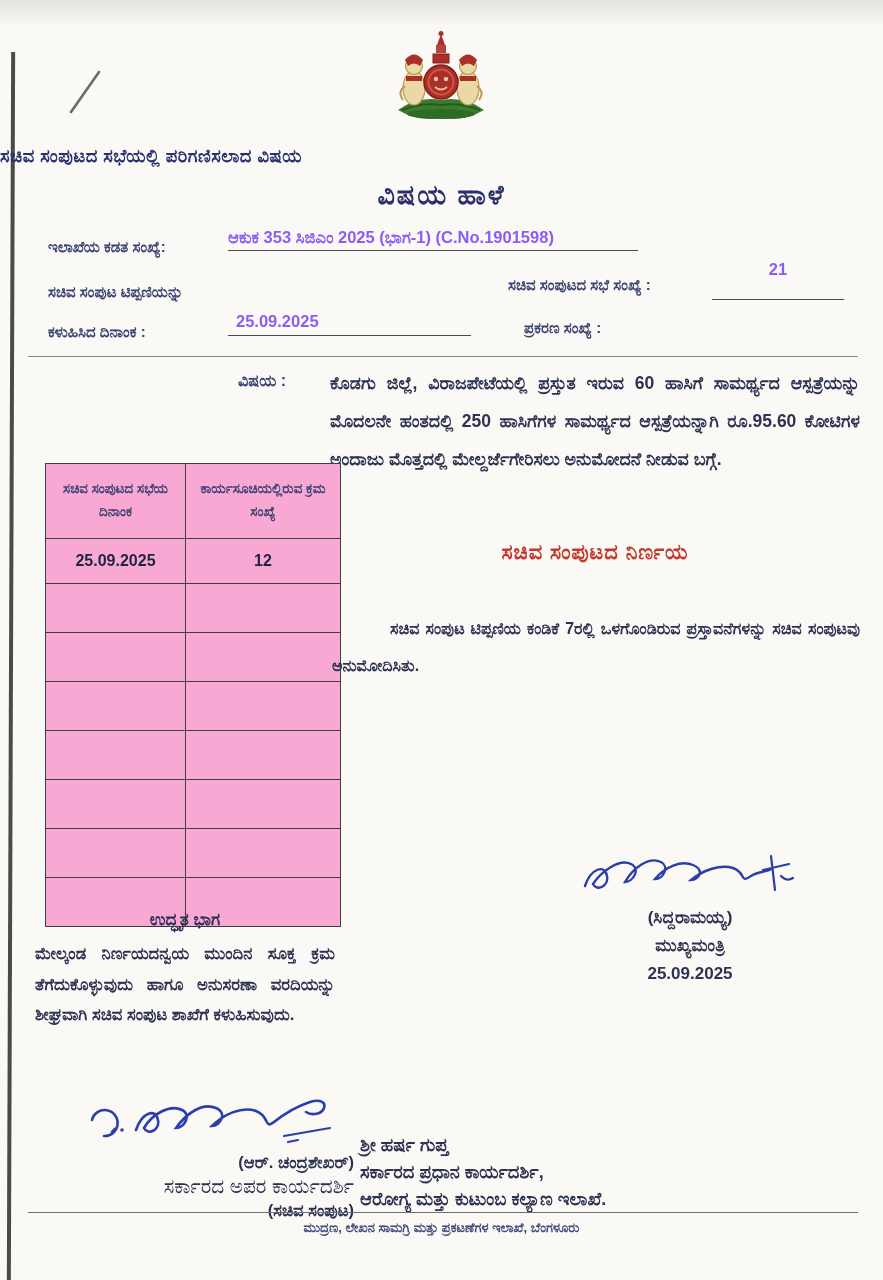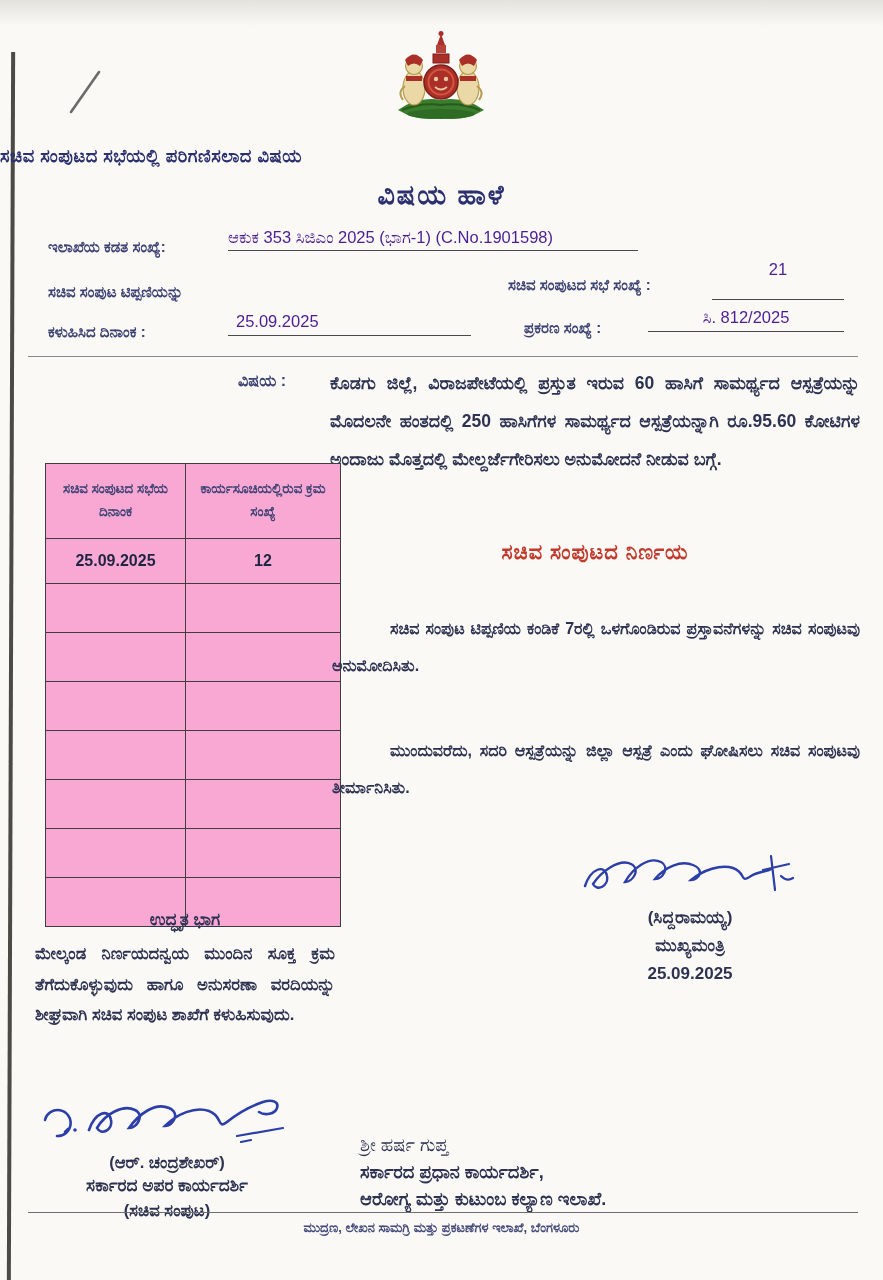--- a/index.html
+++ b/index.html
@@ -8,43 +8,43 @@
     background:#faf9f5; overflow:hidden;
     font-family:"Liberation Sans","DejaVu Sans",sans-serif;
     color:#2e3356;
   }
   .abs{position:absolute;}
   .scan-top{left:0;top:0;width:883px;height:26px;background:linear-gradient(#e4e2dd,#faf9f5);}
   .scan-left{left:9px;top:52px;width:4px;height:1228px;background:#25231e;opacity:.82;transform:rotate(.2deg);}
   .subtitle{left:0;top:146px;width:883px;text-align:left;font-size:18px;font-weight:bold;color:#2b3170;letter-spacing:.5px;}
   .title{left:0;top:180px;width:883px;text-align:center;font-size:27px;font-weight:bold;color:#2b3170;letter-spacing:2px;}
   .lbl{font-size:15px;font-weight:bold;color:#3c4273;}
-  .val{font-size:16.5px;font-weight:normal;color:#4c1d95;}
+  .val{font-size:16.5px;font-weight:bold;color:#8b5cf6;}
   .uline{border-bottom:1.6px solid #4a4a4a;}
   .sep{left:28px;top:356px;width:830px;border-top:1.4px solid #8a8a8a;}
   .subject-label{left:238px;top:372px;}
   .subject-text{left:330px;top:364px;width:530px;font-size:17.5px;font-weight:600;line-height:38px;text-align:justify;color:#2d3252;}
   table.mtg{border-collapse:collapse;table-layout:fixed;width:277px;background:#f9a8d4;}
   table.mtg th,table.mtg td{border:1.6px solid #3f3f3f;padding:2px 4px;text-align:center;vertical-align:middle;}
   table.mtg th{height:70px;font-size:13.5px;font-weight:bold;color:#3c4273;line-height:1.7;}
   table.mtg tr.data td{height:40px;font-size:16px;font-weight:bold;color:#1f2440;}
   table.mtg tr.empty td{height:44px;}
   .decision-heading{left:330px;top:540px;width:530px;text-align:center;font-size:21px;font-weight:bold;color:#c23a2c;letter-spacing:1px;}
   .para{width:528px;font-size:16px;font-weight:600;line-height:37px;text-align:justify;text-indent:58px;color:#2d3252;}
   .p1{left:332px;top:610px;}
   .p2{left:332px;top:732px;}
   .cm-block{left:570px;top:842px;width:240px;text-align:center;}
   .cm-block .line{font-size:17px;font-weight:bold;color:#2d3252;line-height:28px;}
   .extract-heading{left:35px;top:910px;width:300px;text-align:center;font-size:17px;font-weight:bold;text-decoration:underline;color:#2d3252;}
   .extract-text{left:35px;top:938px;width:300px;font-size:16.5px;font-weight:600;line-height:30.5px;text-align:justify;color:#2d3252;}
-  .lsig-block{left:12px;top:1086px;width:310px;text-align:center;}
+  .lsig-block{left:44px;top:1086px;width:310px;text-align:right;}
   .lsig-block .line1{font-size:16.5px;font-weight:bold;color:#2d3252;line-height:24px;}
-  .lsig-block .line2{font-size:17px;font-weight:bold;color:#2d3252;line-height:24px;}
+  .lsig-block .line2{font-size:20px;font-weight:normal;color:#2d3252;line-height:24px;}
   .rname-block{left:360px;top:1131px;width:420px;text-align:left;}
-  .rname-block .nm{font-size:18px;font-weight:normal;color:#2d3252;line-height:28px;}
+  .rname-block .nm{font-size:18px;font-weight:bold;color:#2d3252;line-height:28px;}
   .rname-block .dg{font-size:18px;font-weight:bold;color:#2d3252;line-height:27px;}
   .footer-line{left:28px;top:1212px;width:830px;border-top:1.5px solid #6f6f6f;}
   .footer-text{left:0;top:1220px;width:883px;text-align:center;font-size:13px;font-weight:600;color:#43497a;}
 </style>
 </head>
 <body>
 
 <div class="page">
 
   <div class="abs scan-top"></div>
@@ -94,21 +94,20 @@
   <div class="abs lbl" style="left:48px;top:238px;">ಇಲಾಖೆಯ ಕಡತ ಸಂಖ್ಯೆ:</div>
   <div class="abs val uline" style="left:228px;top:228px;min-width:410px;padding-bottom:3px;">ಆಕುಕ 353 ಸಿಜಿಎಂ 2025 (ಭಾಗ-1) (C.No.1901598)</div>
 
   <div class="abs lbl" style="left:48px;top:283px;">ಸಚಿವ ಸಂಪುಟ ಟಿಪ್ಪಣಿಯನ್ನು</div>
   <div class="abs lbl" style="left:508px;top:276px;">ಸಚಿವ ಸಂಪುಟದ ಸಭೆ ಸಂಖ್ಯೆ :</div>
   <div class="abs val uline" style="left:712px;top:260px;width:132px;text-align:center;padding-bottom:20px;">21</div>
 
   <div class="abs lbl" style="left:48px;top:323px;">ಕಳುಹಿಸಿದ ದಿನಾಂಕ :</div>
   <div class="abs val uline" style="left:228px;top:312px;width:235px;padding-left:8px;padding-bottom:4px;">25.09.2025</div>
   <div class="abs lbl" style="left:524px;top:319px;">ಪ್ರಕರಣ ಸಂಖ್ಯೆ :</div>
-  <div class="abs val uline" style="left:648px;top:308px;width:196px;text-align:center;padding-bottom:4px;">ಸಿ. 812/2025</div>
 
   <div class="abs sep"></div>
 
   <div class="abs lbl subject-label" style="font-size:16px;">ವಿಷಯ :</div>
   <div class="abs subject-text">ಕೊಡಗು ಜಿಲ್ಲೆ, ವಿರಾಜಪೇಟೆಯಲ್ಲಿ ಪ್ರಸ್ತುತ ಇರುವ 60 ಹಾಸಿಗೆ ಸಾಮರ್ಥ್ಯದ ಆಸ್ಪತ್ರೆಯನ್ನು ಮೊದಲನೇ ಹಂತದಲ್ಲಿ 250 ಹಾಸಿಗೆಗಳ ಸಾಮರ್ಥ್ಯದ ಆಸ್ಪತ್ರೆಯನ್ನಾಗಿ ರೂ.95.60 ಕೋಟಿಗಳ ಅಂದಾಜು ಮೊತ್ತದಲ್ಲಿ ಮೇಲ್ದರ್ಜೆಗೇರಿಸಲು ಅನುಮೋದನೆ ನೀಡುವ ಬಗ್ಗೆ.</div>
 
   <div class="abs" style="left:45px;top:463px;">
     <table class="mtg">
       <tbody>
           <tr>
@@ -146,21 +145,20 @@
       <tr class="empty">
         <td></td>
         <td></td>
       </tr>
     </tbody>
       </table>
   </div>
 
   <div class="abs decision-heading">ಸಚಿವ ಸಂಪುಟದ ನಿರ್ಣಯ</div>
   <div class="abs para p1">ಸಚಿವ ಸಂಪುಟ ಟಿಪ್ಪಣಿಯ ಕಂಡಿಕೆ 7ರಲ್ಲಿ ಒಳಗೊಂಡಿರುವ ಪ್ರಸ್ತಾವನೆಗಳನ್ನು ಸಚಿವ ಸಂಪುಟವು ಅನುಮೋದಿಸಿತು.</div>
-  <div class="abs para p2">ಮುಂದುವರೆದು, ಸದರಿ ಆಸ್ಪತ್ರೆಯನ್ನು ಜಿಲ್ಲಾ ಆಸ್ಪತ್ರೆ ಎಂದು ಘೋಷಿಸಲು ಸಚಿವ ಸಂಪುಟವು ತೀರ್ಮಾನಿಸಿತು.</div>
 
   <div class="abs cm-block">
     <svg width="230" height="58" viewBox="0 0 230 58">
       <path d="M10 44 C16 26 30 22 32 34 C34 44 22 50 18 42 C26 30 44 16 56 22 C66 27 58 40 50 40 C58 26 74 14 86 20 C95 25 88 37 80 37 C90 25 106 18 118 23 C130 28 124 38 116 38 C128 28 146 22 158 26 C172 31 164 42 176 34 C184 29 192 30 196 27" fill="none" stroke="#2c3fa8" stroke-width="2.4" stroke-linecap="round"></path>
       <path d="M196 14 L200 48 M188 28 L214 22 M206 34 q6 6 12 2" fill="none" stroke="#2c3fa8" stroke-width="2.2" stroke-linecap="round"></path>
     </svg>
     <div class="line">(ಸಿದ್ದರಾಮಯ್ಯ)</div>
     <div class="line">ಮುಖ್ಯಮಂತ್ರಿ</div>
     <div class="line">25.09.2025</div>
   </div>

